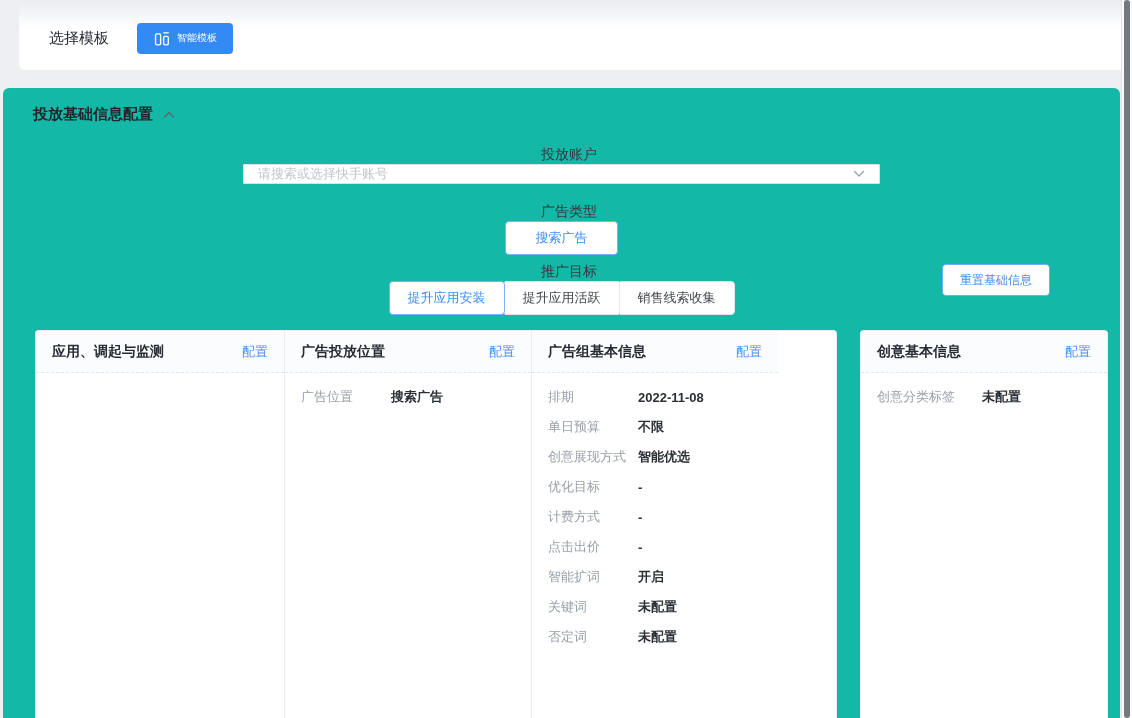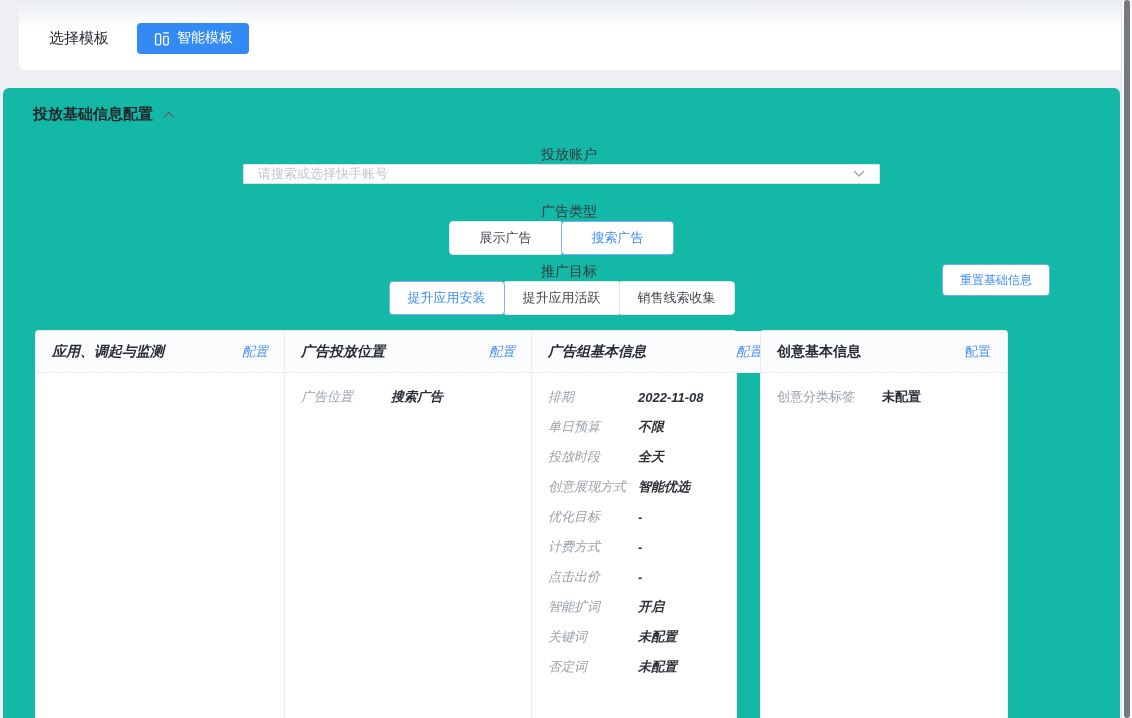--- a/index.html
+++ b/index.html
@@ -18,21 +18,21 @@
     display:flex; align-items:center;
     padding:6px 30px 0 30px;
   }
   .top-card .bar-label { font-size:15px; font-weight:500; color:#272b33; }
   .btn-primary {
     margin-left:28px;
     display:flex; align-items:center; gap:7px;
     background:#338af5; color:#fff;
     border:none; border-radius:4px;
     height:31px; padding:0 16px;
-    font-size:14px; cursor:pointer;
+    font-size:10px; cursor:pointer;
     font-family:inherit;
   }
   
   .main-card {
     position:absolute; left:3px; top:88px; width:1117px; height:630px;
     background:#14b8a6; border-radius:6px 6px 0 0;
     padding:16px 30px 0 30px;
     overflow:hidden;
   }
   .section-title-row { display:flex; align-items:center; gap:10px; height:20px; }
@@ -73,24 +73,23 @@
   }
   .btn-outline-blue {
     position:absolute; right:40px; top:1px;
     height:32px; padding:0 17px;
     background:#fff; border:1px solid #74aaf9; border-radius:4px;
     font-size:12px; color:#3f8cf7; cursor:pointer; font-family:inherit;
   }
   
   .cards-row { margin-top:33px; margin-left:2px; display:flex; height:388px; }
   .card-group {
-    display:flex; width:702px; flex:none;
+    display:flex; width:802px; flex:none;
     border:1px solid #e9ecf1; border-radius:4px 4px 0 0; border-bottom:none;
     background:#fff;
-    font-style:italic;
   }
   .sum-col { width:248px; flex:none; }
   .sum-col + .sum-col { border-left:1px solid #e9ecf1; width:247px; }
   .card-single {
     margin-left:23px; width:248px; flex:none;
     border:1px solid #e9ecf1; border-radius:4px 4px 0 0; border-bottom:none;
     background:#fff;
   }
   .sum-head {
     height:42px; padding:0 16px;
@@ -151,21 +150,20 @@
         <svg width="12" height="8" viewBox="0 0 12 8" fill="none">
           <polyline points="1.5,1.5 6,6 10.5,1.5" stroke="#9ba1a9" stroke-width="1.4" stroke-linecap="round" stroke-linejoin="round"></polyline>
         </svg>
       </span>
     </div>
   </div>
 
   <div class="form-row row-adtype">
     <span class="form-label">广告类型</span>
     <div class="opt-group">
-      <button class="opt">展示广告</button>
       <button class="opt selected">搜索广告</button>
     </div>
   </div>
 
   <div class="form-row row-goal">
     <span class="form-label">推广目标</span>
     <div class="opt-group">
       <button class="opt selected">提升应用安装</button>
       <button class="opt">提升应用活跃</button>
       <button class="opt">销售线索收集</button>
@@ -206,24 +204,20 @@
         <div class="sum-body">
           <div class="kv">
             <span class="kv-l">排期</span>
             <span class="kv-v">2022-11-08</span>
           </div>
           <div class="kv">
             <span class="kv-l">单日预算</span>
             <span class="kv-v">不限</span>
           </div>
           <div class="kv">
-            <span class="kv-l">投放时段</span>
-            <span class="kv-v">全天</span>
-          </div>
-          <div class="kv">
             <span class="kv-l">创意展现方式</span>
             <span class="kv-v">智能优选</span>
           </div>
           <div class="kv">
             <span class="kv-l">优化目标</span>
             <span class="kv-v">-</span>
           </div>
           <div class="kv">
             <span class="kv-l">计费方式</span>
             <span class="kv-v">-</span>

